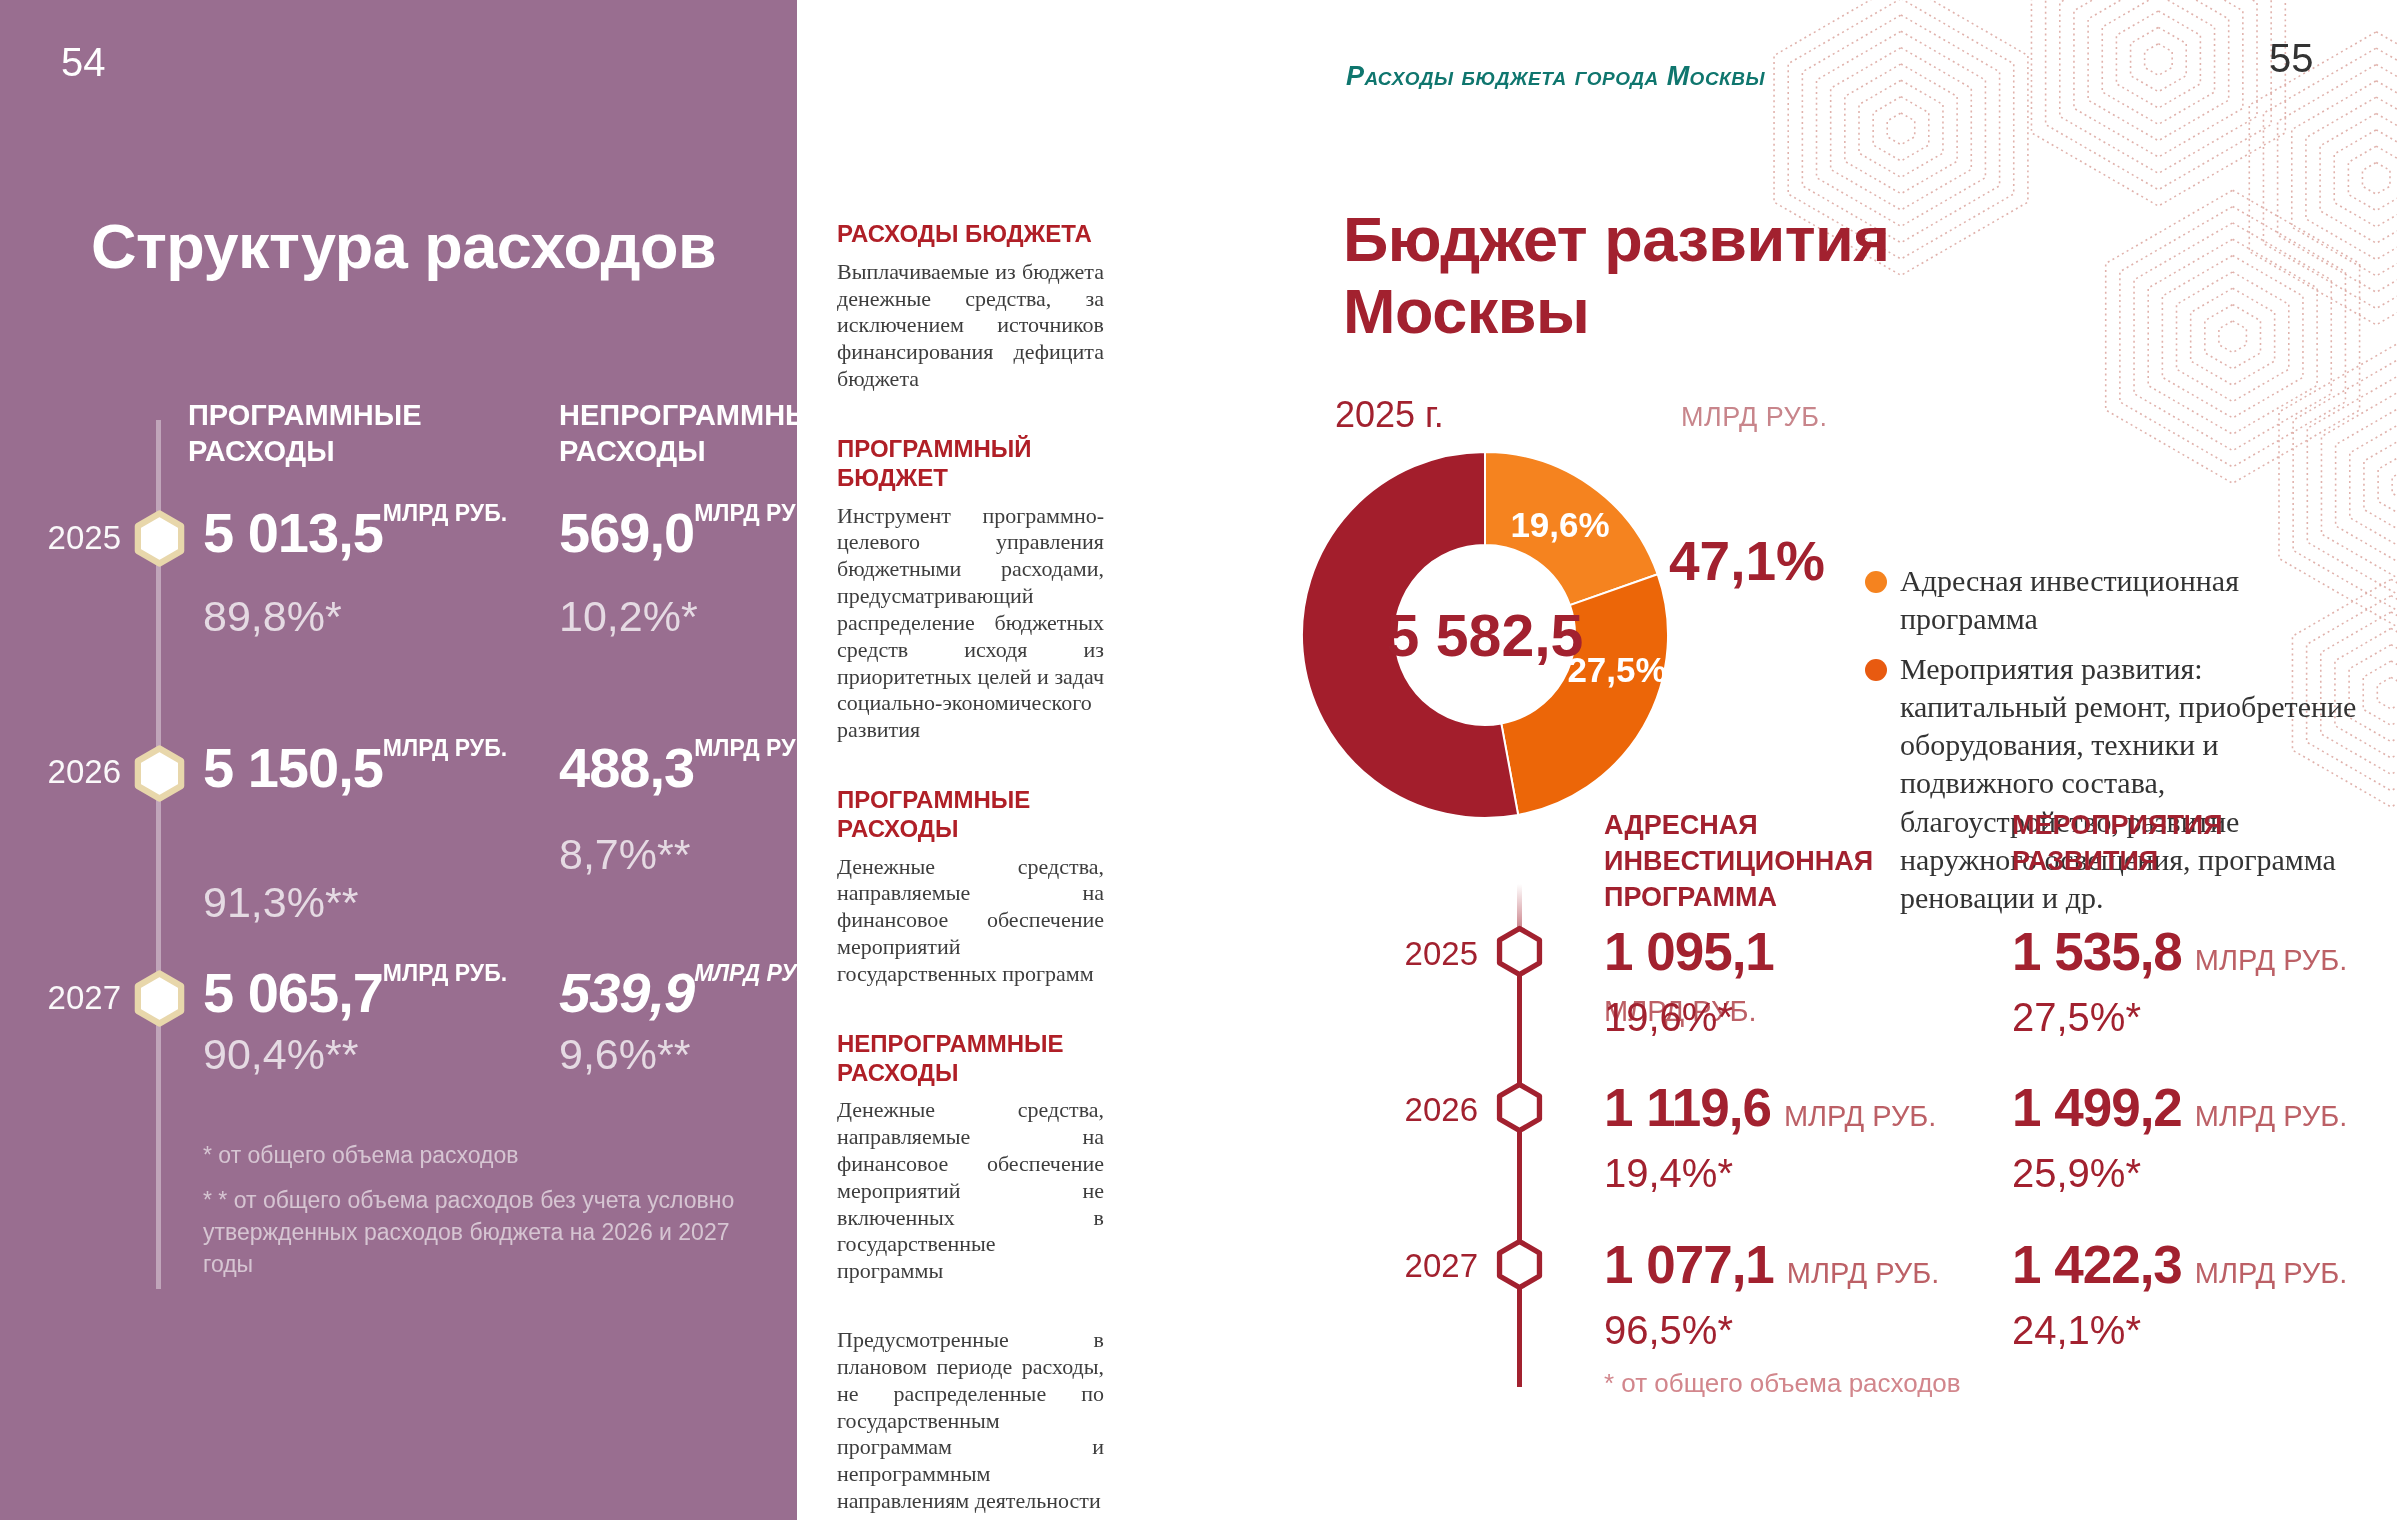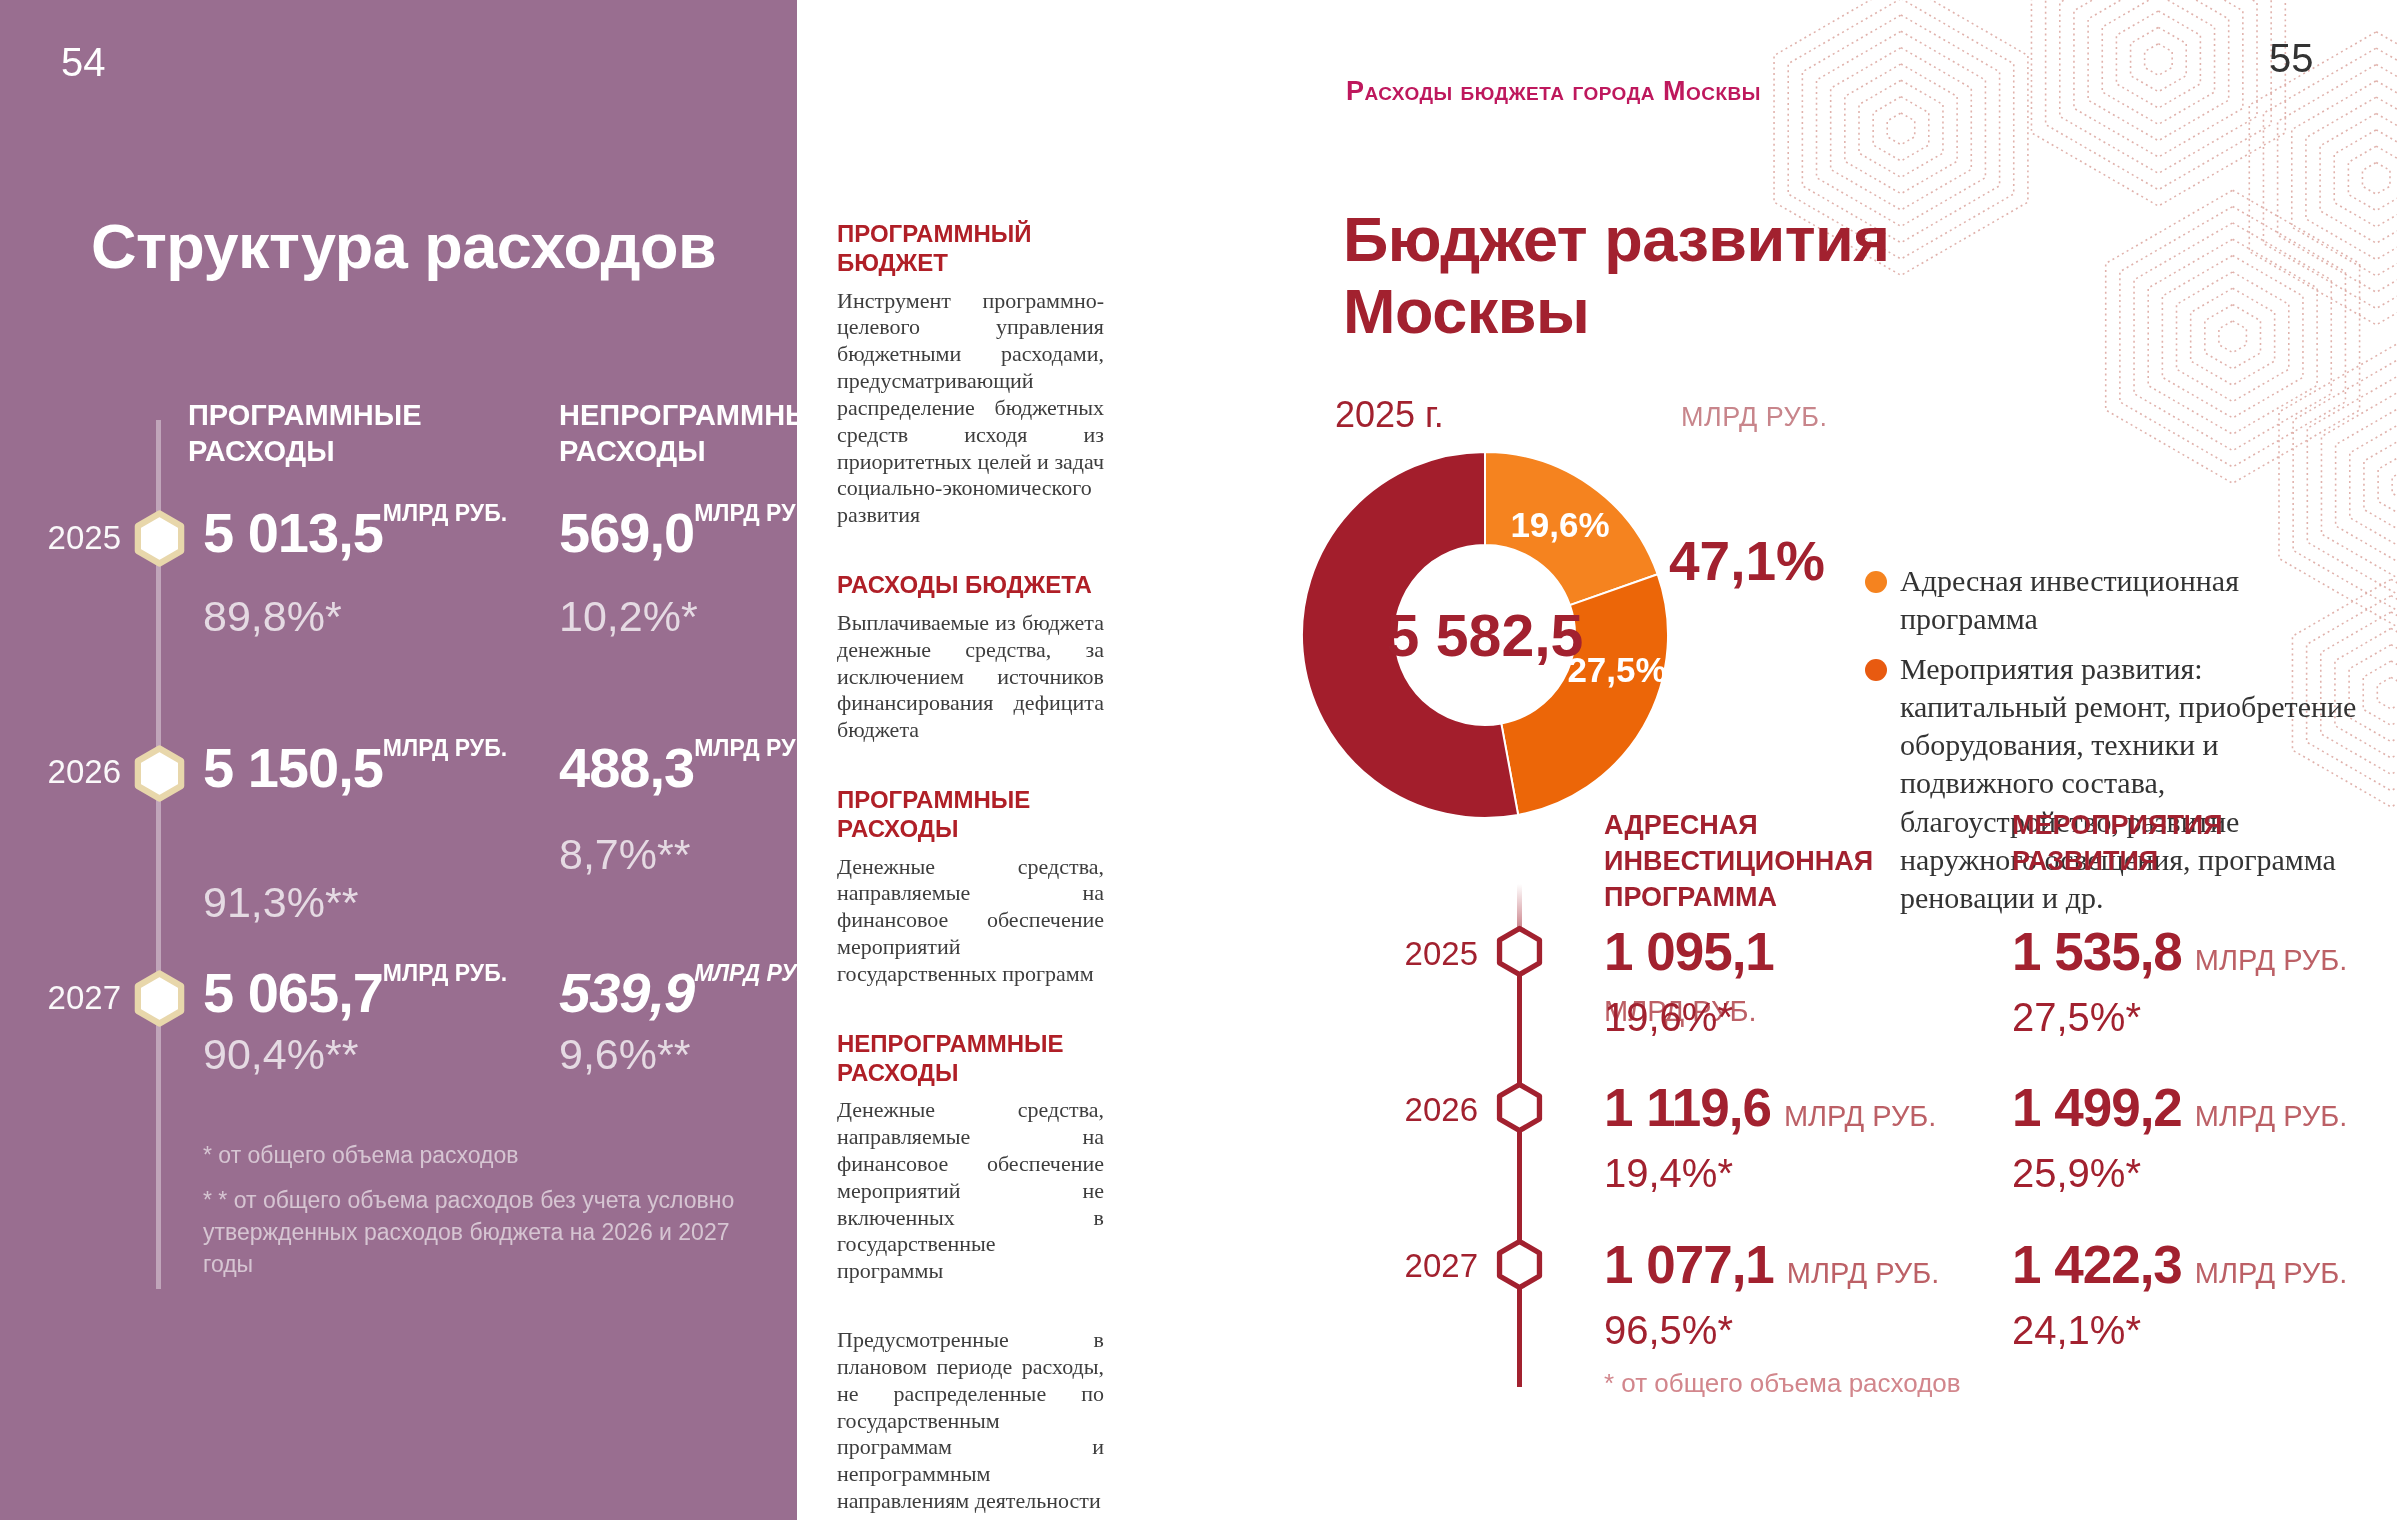--- a/index.html
+++ b/index.html
@@ -19,21 +19,21 @@
   .big-val{font-size:56px;font-weight:bold;color:#ffffff;letter-spacing:-1px;}
   .big-unit{font-size:23px;font-weight:bold;color:#ffffff;}
   .pct-left{font-size:43px;color:rgba(255,255,255,0.75);}
   .fn-left{font-size:23px;color:rgba(255,255,255,0.6);line-height:1.4;}
   
   .glossary{left:837px;top:220px;width:267px;}
   .gl-item{margin-bottom:42px;}
   .gl-term{font-size:24px;font-weight:bold;color:#b01f27;line-height:1.2;margin-bottom:10px;}
   .gl-def{font-family:"Liberation Serif", serif;font-size:22px;color:#3d3d3d;line-height:1.22;text-align:justify;}
   
-  .rp-header{left:1346px;top:76px;font-size:27px;font-weight:bold;color:#be185d;font-variant:small-caps;letter-spacing:0.5px;}
+  .rp-header{left:1346px;top:61px;font-size:27px;font-weight:bold;color:#0f766e;font-variant:small-caps;letter-spacing:0.5px;font-style:italic;}
   .pgnum-right{left:2269px;top:36px;font-size:40px;color:#333333;}
   .rp-title{left:1343px;top:204px;font-size:63px;font-weight:bold;color:#a2212f;line-height:1.14;white-space:pre-line;letter-spacing:-0.5px;}
   .chart-year{left:1335px;top:394px;font-size:36px;color:#a2212f;}
   .chart-unit{left:1681px;top:402px;font-size:27px;color:#c8858b;letter-spacing:0.5px;}
   .slice-label{font-size:35px;font-weight:bold;color:#ffffff;transform:translate(-50%,-50%);}
   .donut-total{left:1485px;top:636px;font-size:59px;font-weight:bold;color:#a2212f;transform:translate(-50%,-50%);white-space:nowrap;}
   .share-big{left:1669px;top:529px;font-size:55px;font-weight:bold;color:#a2212f;}
   .legend{left:1865px;top:562px;width:495px;}
   .legend-item{display:flex;align-items:flex-start;margin-bottom:12px;}
   .legend-dot{width:22px;height:22px;border-radius:50%;flex:0 0 22px;margin:9px 13px 0 0;}
@@ -163,26 +163,26 @@
     <span class="big-val">539,9</span>
     <span class="big-unit">МЛРД РУБ</span>
   </div>
   <div class="abs pct-left" style="left:559px;top:1030px;">9,6%**</div>
 
   <div class="abs fn-left" style="left:203px;top:1139px;width:594px;">* от общего объема расходов</div>
   <div class="abs fn-left" style="left:203px;top:1184px;width:579px;">* * от общего объема расходов без учета условно утвержденных расходов бюджета на 2026 и 2027 годы</div>
 
   <div class="abs glossary">
     <div class="gl-item">
+      <div class="gl-term">РАСХОДЫ БЮДЖЕТА</div>
+      <div class="gl-def">Выплачиваемые из бюджета денежные средства, за исключением источников финансирования дефицита бюджета</div>
+    </div>
+    <div class="gl-item">
       <div class="gl-term">ПРОГРАММНЫЙ БЮДЖЕТ</div>
       <div class="gl-def">Инструмент программно-целевого управления бюджетными расходами, предусматривающий распределение бюджетных средств исходя из приоритетных целей и задач социально-экономического развития</div>
-    </div>
-    <div class="gl-item">
-      <div class="gl-term">РАСХОДЫ БЮДЖЕТА</div>
-      <div class="gl-def">Выплачиваемые из бюджета денежные средства, за исключением источников финансирования дефицита бюджета</div>
     </div>
     <div class="gl-item">
       <div class="gl-term">ПРОГРАММНЫЕ РАСХОДЫ</div>
       <div class="gl-def">Денежные средства, направляемые на финансовое обеспечение мероприятий государственных программ</div>
     </div>
     <div class="gl-item">
       <div class="gl-term">НЕПРОГРАММНЫЕ РАСХОДЫ</div>
       <div class="gl-def">Денежные средства, направляемые на финансовое обеспечение мероприятий не включенных в государственные программы</div>
     </div>
     <div class="gl-item">

